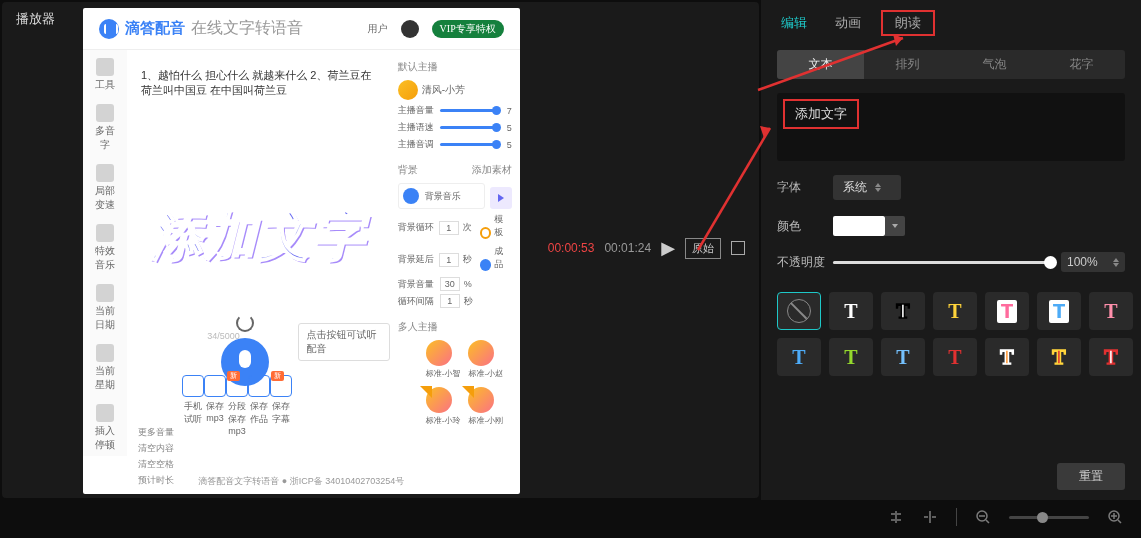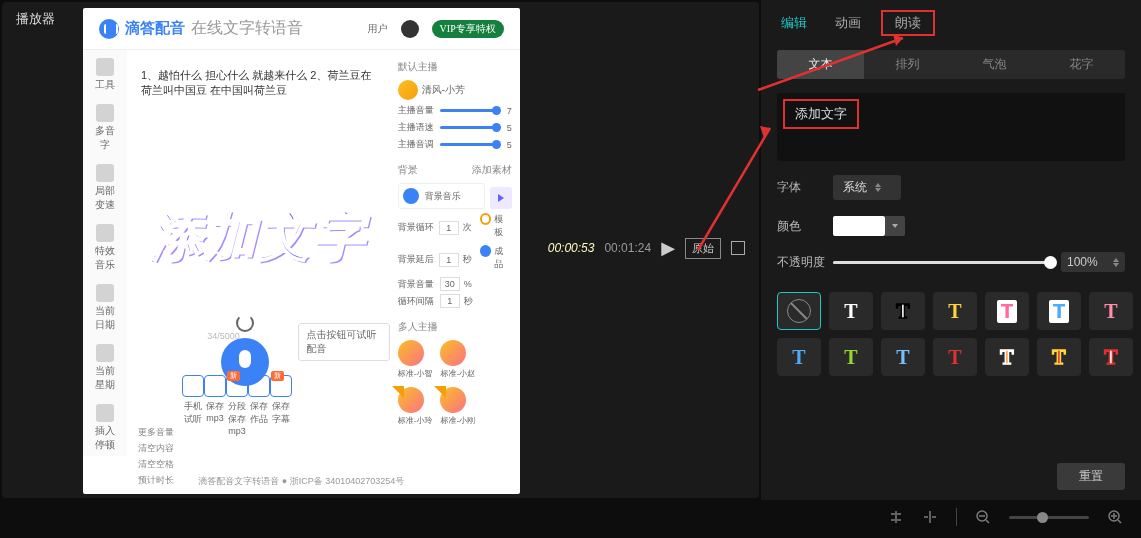--- a/index.html
+++ b/index.html
@@ -38,36 +38,36 @@
 .pv-slider { flex:1; height:3px; background:#3b82f6; border-radius:2px; position:relative; }
 .pv-slider::after{content:"";position:absolute;right:-3px;top:-3px;width:9px;height:9px;background:#3b82f6;border-radius:50%;}
 .pv-r-lbl{width:38px;font-size:9px;}
 .pv-r-val{width:10px;text-align:right;font-size:9px;}
 .pv-music-row{display:flex;align-items:center;gap:6px;padding:4px;border:1px solid #eee;border-radius:3px;font-size:9px;margin-bottom:4px;}
 .pv-music-ic{width:16px;height:16px;background:#3b82f6;border-radius:50%;}
 .pv-play-btn{width:22px;height:22px;background:#ede9fe;border-radius:3px;display:flex;align-items:center;justify-content:center;}
 .pv-play-btn::after{content:"";border-left:6px solid #6366f1;border-top:4px solid transparent;border-bottom:4px solid transparent;}
 .pv-set-row{display:flex;align-items:center;gap:4px;font-size:9px;margin-bottom:3px;}
 .pv-num-box{border:1px solid #ddd;padding:1px 4px;min-width:20px;text-align:center;}
-.pv-tag{display:flex;align-items:flex-start;gap:3px;font-size:9px;margin-bottom:3px;}
+.pv-tag{display:flex;align-items:flex-end;gap:3px;font-size:9px;margin-bottom:3px;}
 .pv-dot-o{width:12px;height:12px;border:2px solid #f59e0b;border-radius:50%;}
 .pv-dot-b{width:12px;height:12px;background:#3b82f6;border-radius:50%;}
-.pv-multi{display:flex;gap:8px;flex-wrap:wrap;}
+.pv-multi{display:flex;gap:8px;flex-wrap:wrap;margin-left:28px;}
 .pv-multi-item{text-align:center;font-size:8px;}
 .pv-multi-ava{width:26px;height:26px;background:linear-gradient(135deg,#fbbf24,#fb7185);border-radius:50%;margin-bottom:2px;position:relative;}
 .pv-corner{position:absolute;left:-6px;top:-1px;width:0;height:0;border-right:12px solid #f59e0b;border-bottom:12px solid transparent;}
 .pv-bottom-tools{position:absolute;bottom:20px;left:55px;right:150px;display:flex;justify-content:space-around;}
 .pv-tool{text-align:center;font-size:9px;color:#666;position:relative;}
 .pv-tool-ic{width:22px;height:22px;border:1.5px solid #3b82f6;border-radius:4px;margin:0 auto 3px;}
 .pv-badge{position:absolute;top:-4px;right:8px;background:#ff6b35;color:#fff;font-size:7px;padding:0 3px;border-radius:2px;}
 .pv-left-menu{position:absolute;left:55px;bottom:6px;font-size:9px;color:#888;line-height:16px;}
 .pv-footer{position:absolute;bottom:6px;left:0;right:0;text-align:center;font-size:9px;color:#999;}
 .pv-count{position:absolute;right:150px;bottom:115px;font-size:9px;color:#bbb;}
 .controls { display:flex; align-items:center; padding:6px 14px 10px; gap:10px; }
-.time-cur { color:#fef9c3; font-size:12px;font-style:italic; }
+.time-cur { color:#ef4444; font-size:12px; }
 .time-dur { color:#999; font-size:12px; }
 .play-btn { margin:0 auto; color:#ccc; font-size:18px; cursor:pointer; }
 .ratio-box { border:1px solid #888; color:#ccc; padding:2px 6px; font-size:11px; }
 .fs-ic { width:14px;height:14px;border:1.5px solid #aaa; }
 
 .right { width:380px; background:#1a1a1a; display:flex; flex-direction:column; padding:0; }
 .r-tabs { display:flex; gap:24px; padding:10px 18px 8px; font-size:13px; align-items:center; position:relative; }
 .r-tab { color:#aaa; cursor:pointer; padding:4px 2px; }
 .r-tab.active { color:#1ec8c8; }
 .hl-box { border:2px solid #e03131; padding:2px 10px; margin-left:-6px; }

